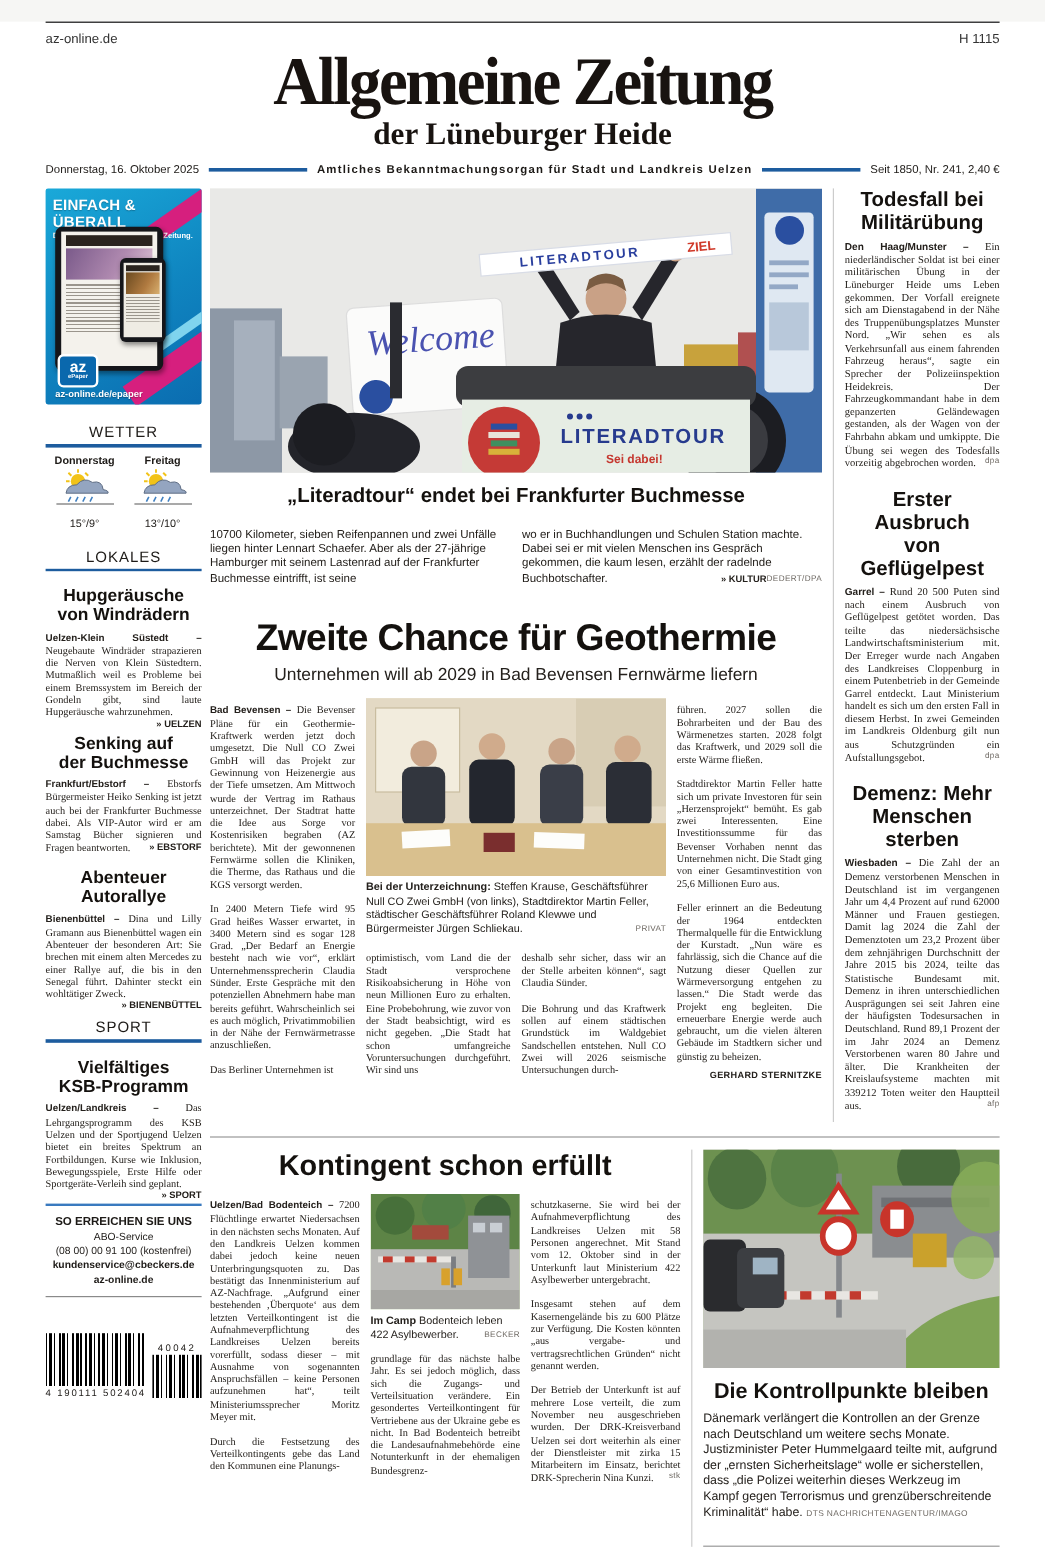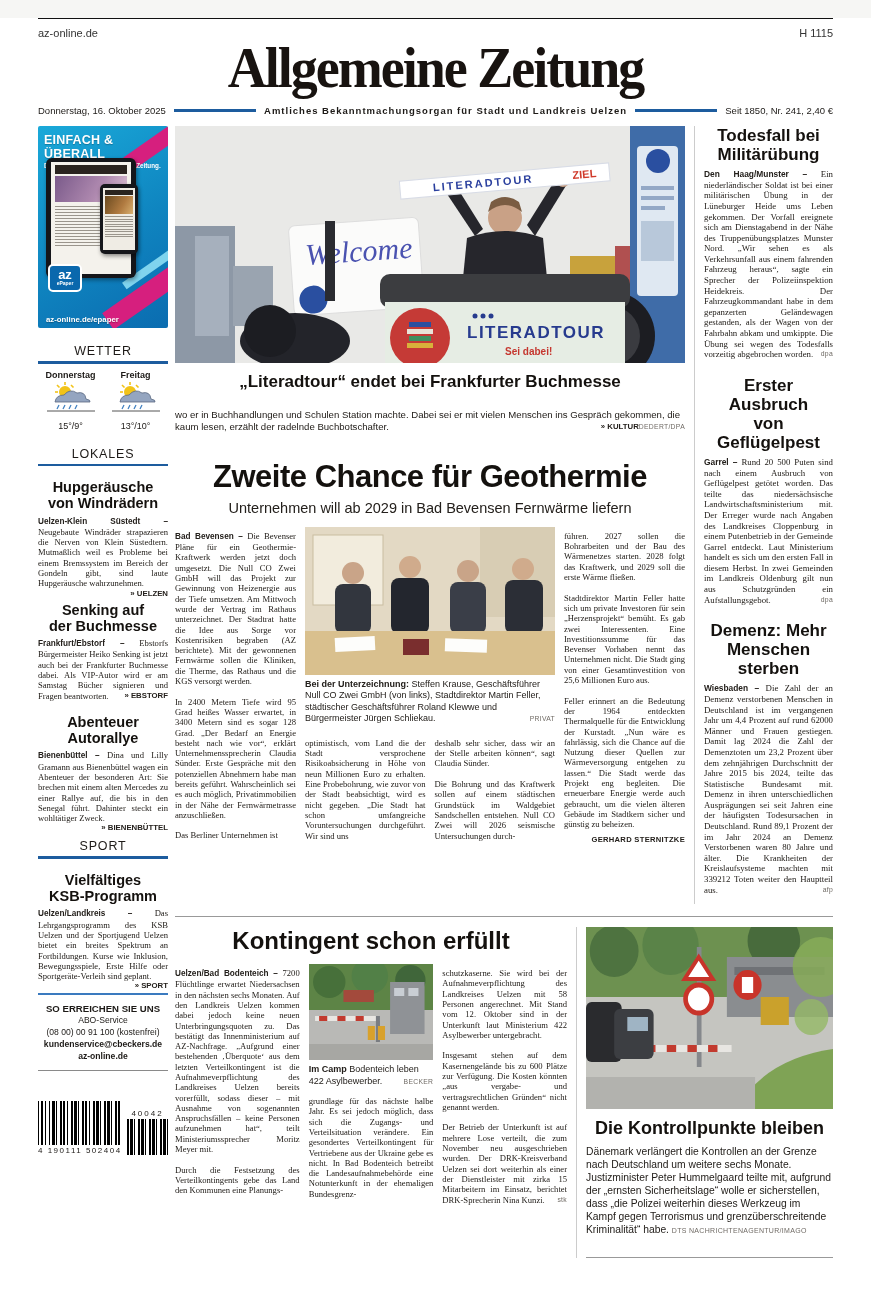--- a/index.html
+++ b/index.html
@@ -9,21 +9,21 @@
   .header-row{display:flex;justify-content:space-between;font-size:11px;color:#333;padding-top:8px;}
   .masthead{text-align:center;margin-top:2px;}
   .mast-title{font-family:"Liberation Serif",serif;font-weight:bold;font-size:54px;line-height:1.02;letter-spacing:-2px;color:#181310;transform:scaleY(1.05);}
   .mast-sub{font-family:"Liberation Serif",serif;font-weight:bold;font-size:26px;margin-top:1px;color:#181310;}
   .dateline{display:flex;align-items:center;font-size:9.5px;margin-top:9px;gap:8px;}
   .dl-rule{flex:1;height:3px;background:#1d5c9e;}
   .dl-center{font-weight:bold;letter-spacing:1px;font-size:9.5px;}
   .content{display:flex;margin-top:10px;}
   
   .sidebar{width:130px;flex:none;margin-right:7px;}
-  .ad-box{height:202px;position:relative;background:linear-gradient(150deg,#1aa9d9 0%,#0f85c0 55%,#0b6cb0 100%);overflow:hidden;color:#fff;border-radius:2px;}
+  .ad-box{height:180px;position:relative;background:linear-gradient(150deg,#1aa9d9 0%,#0f85c0 55%,#0b6cb0 100%);overflow:hidden;color:#fff;border-radius:2px;}
   .ad-ribbon{position:absolute;background:#d61f7e;}
   .r1{width:90px;height:16px;transform:rotate(-35deg);right:-28px;top:14px;}
   .r2{width:110px;height:20px;transform:rotate(-35deg);right:-40px;bottom:28px;}
   .r3{position:absolute;width:70px;height:8px;background:#7fd4ee;transform:rotate(-35deg);right:-20px;bottom:58px;}
   .ad-title{position:relative;font-size:12.5px;font-weight:bold;margin:7px 6px 0;letter-spacing:0.2px;text-shadow:0 1px 1px rgba(0,0,0,.25);}
   .ad-sub{position:relative;font-size:6.3px;font-weight:bold;margin:1px 6px 0;}
   .ad-tablet{position:absolute;left:8px;top:32px;width:80px;height:112px;background:#15161a;border-radius:6px;padding:4px 5px;box-shadow:1px 2px 4px rgba(0,0,0,.4);}
   .tab-screen{width:100%;height:100%;background:#f4f2ec;overflow:hidden;}
   .tab-mast{height:9px;margin:3px 4px 2px;background:#2a241f;}
   .tab-photo{height:26px;margin:2px 4px;background:linear-gradient(120deg,#7a5a8a,#b08ab0 60%,#e0c8d8);}
@@ -109,20 +109,21 @@
 <body>
 
 <div class="page">
   <div class="toprule"></div>
   <div class="header-row">
     <span>az-online.de</span>
     <span>H 1115</span>
   </div>
   <div class="masthead">
     <div class="mast-title">Allgemeine Zeitung</div>
+    <div class="mast-sub">der Lüneburger Heide</div>
   </div>
   <div class="dateline">
     <span>Donnerstag, 16. Oktober 2025</span>
     <span class="dl-rule"></span>
     <span class="dl-center">Amtliches Bekanntmachungsorgan für Stadt und Landkreis Uelzen</span>
     <span class="dl-rule"></span>
     <span>Seit 1850, Nr. 241, 2,40 €</span>
   </div>
 
   <div class="content">
@@ -304,20 +305,21 @@
               <text x="330" y="229" font-size="10" font-weight="bold" fill="#c5372f">Sei dabei!</text>
               <circle cx="300" cy="190" r="2.5" fill="#273b8e"></circle>
                   <circle cx="308" cy="190" r="2.5" fill="#273b8e"></circle>
                   <circle cx="316" cy="190" r="2.5" fill="#273b8e"></circle>
                 </g>
             </svg>
           </div>
 
           <div class="lit-head">„Literadtour“ endet bei Frankfurter Buchmesse</div>
           <div class="lit-cols">
+            <p class="lit-col">10700 Kilometer, sieben Reifenpannen und zwei Unfälle liegen hinter Lennart Schaefer. Aber als der 27-jährige Hamburger mit seinem Lastenrad auf der Frankfurter Buchmesse eintrifft, ist seine</p>
             <p class="lit-col"><span>wo er in Buchhandlungen und Schulen Station machte. Dabei sei er mit vielen Menschen ins Gespräch gekommen, die kaum lesen, erzählt der radelnde Buchbotschafter.</span> <span class="credit">DEDERT/DPA</span><span class="kicker">» KULTUR</span></p>
           </div>
 
           <div class="geo-head">Zweite Chance für Geothermie</div>
           <div class="geo-sub">Unternehmen will ab 2029 in Bad Bevensen Fernwärme liefern</div>
           <div class="geo-body">
             <p class="geo-col serifbody"><b>Bad Bevensen –</b> <span>Die Bevenser Pläne für ein Geothermie-Kraftwerk werden jetzt doch umgesetzt. Die Null CO Zwei GmbH will das Projekt zur Gewinnung von Heizenergie aus der Tiefe umsetzen. Am Mittwoch wurde der Vertrag im Rathaus unterzeichnet. Der Stadtrat hatte die Idee aus Sorge vor Kostenrisiken begraben (AZ berichtete). Mit der gewonnenen Fernwärme sollen die Kliniken, die Therme, das Rathaus und die KGS versorgt werden.
 
 In 2400 Metern Tiefe wird 95 Grad heißes Wasser erwartet, in 3400 Metern sind es sogar 128 Grad. „Der Bedarf an Energie besteht nach wie vor“, erklärt Unternehmenssprecherin Claudia Sünder. Erste Gespräche mit den potenziellen Abnehmern habe man bereits geführt. Wahrscheinlich sei es auch möglich, Privatimmobilien in der Nähe der Fernwärmetrasse anzuschließen.
 

